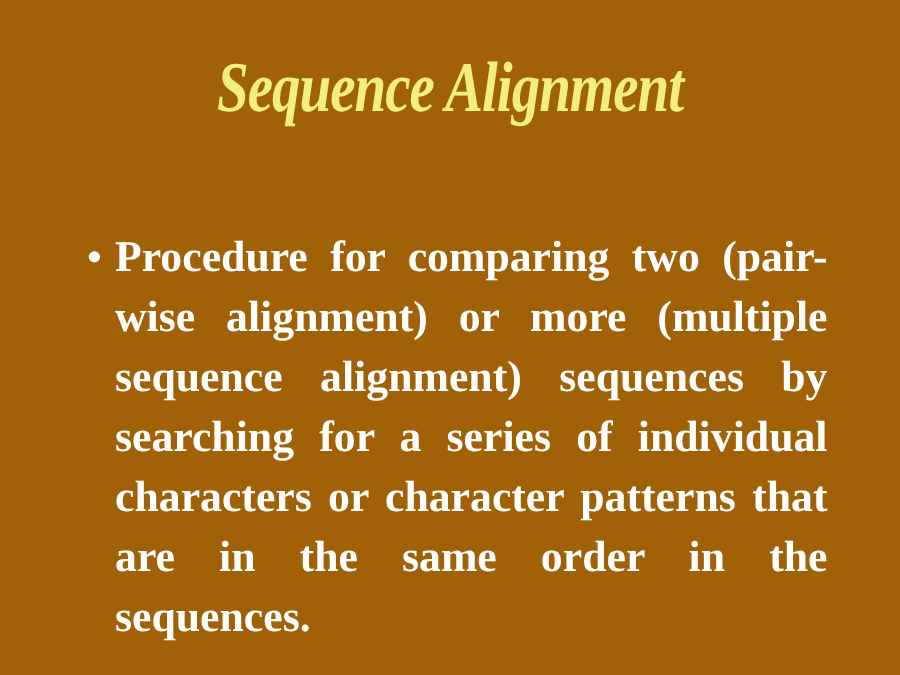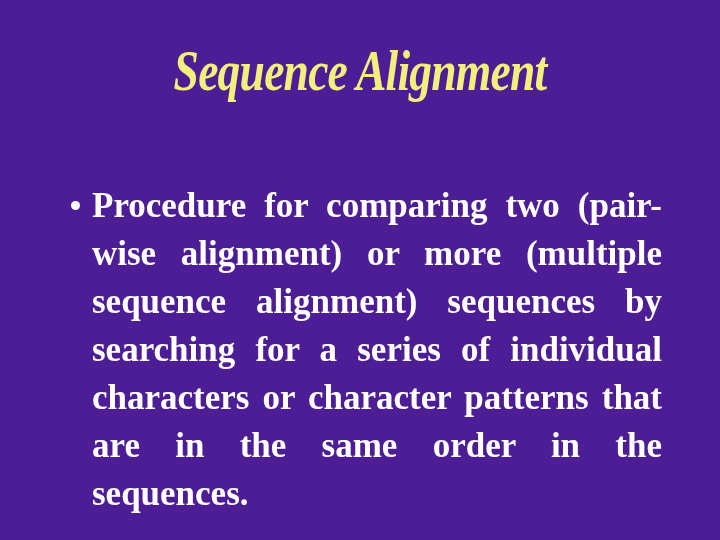--- a/index.html
+++ b/index.html
@@ -81,21 +81,21 @@
   .bullet-text::after {
     content: "";
     display: inline-block;
     width: 100%;
     height: 0;
   }
 </style>
 </head>
 <body>
 
-<div class="slide" style="background: #4c1d95; padding-left: 16px;">
+<div class="slide" style="background: #a16207; padding-left: 16px;">
 
   <div class="slide-title" style="color: rgb(242, 239, 125);">Sequence Alignment</div>
 
   <div class="body-block">
 
     <div class="bullet-item" style="color: rgb(255, 255, 255);">
       <span class="bullet-marker" style="background: rgb(255, 255, 255);"></span>
       <span class="bullet-text">Procedure for comparing two (pair-wise alignment) or more (multiple sequence alignment) sequences by searching for a series of individual characters or character patterns that are in the same order in the sequences.</span>
     </div>
 

